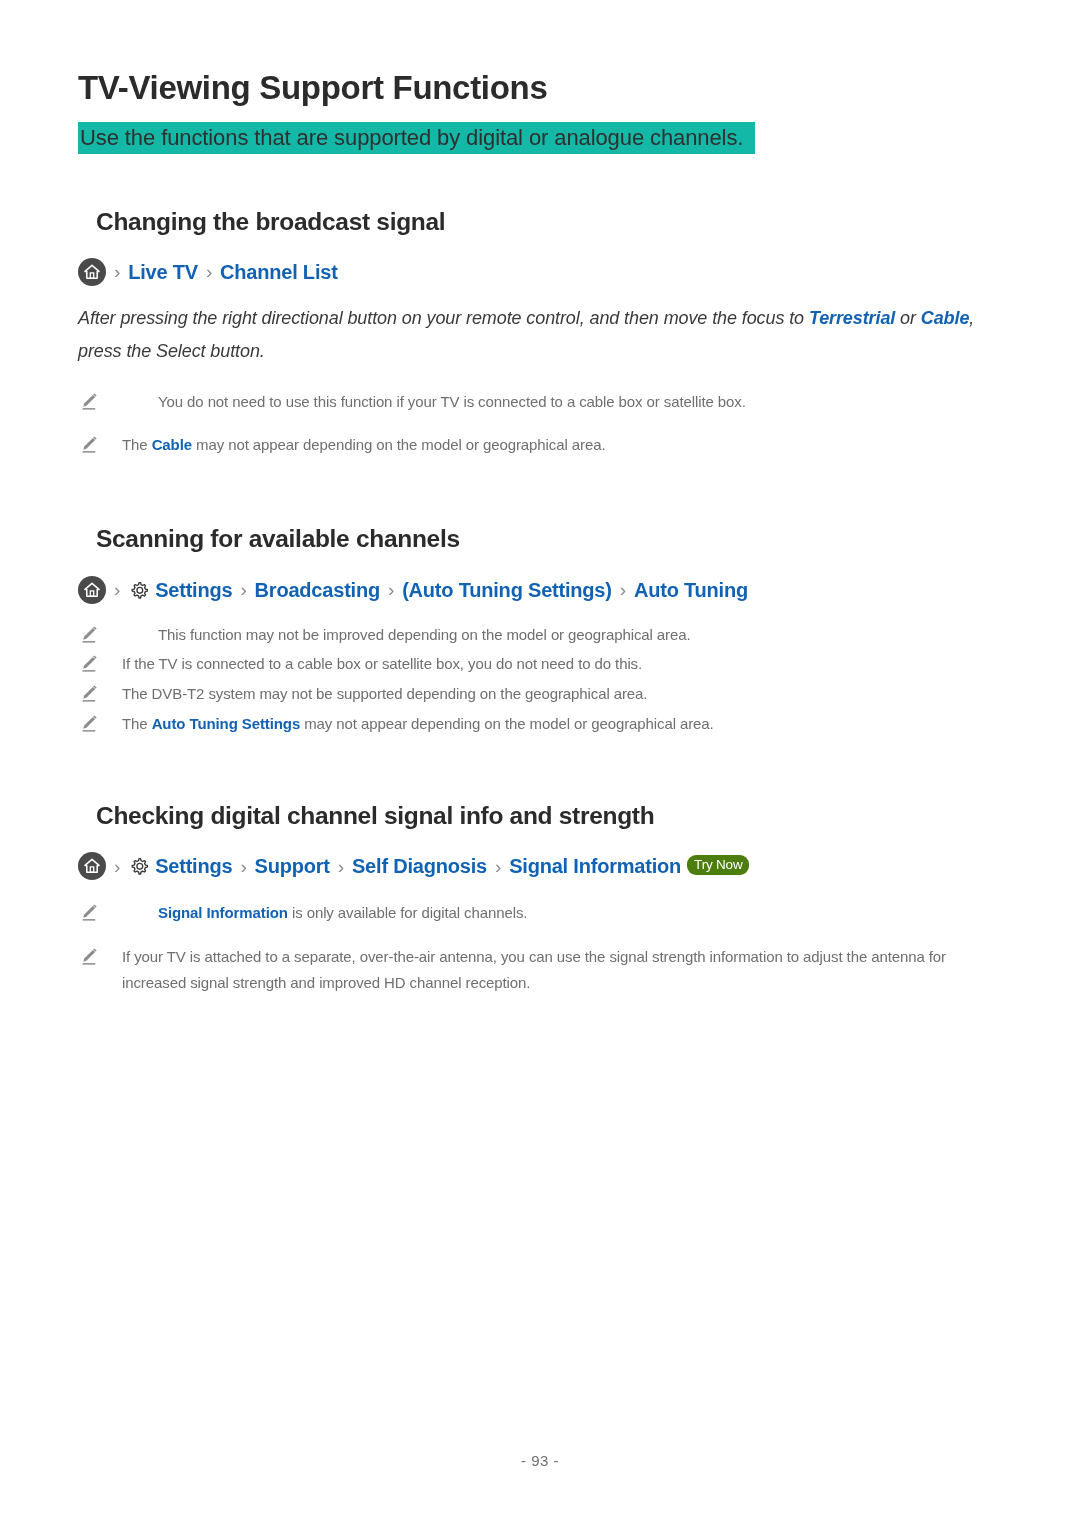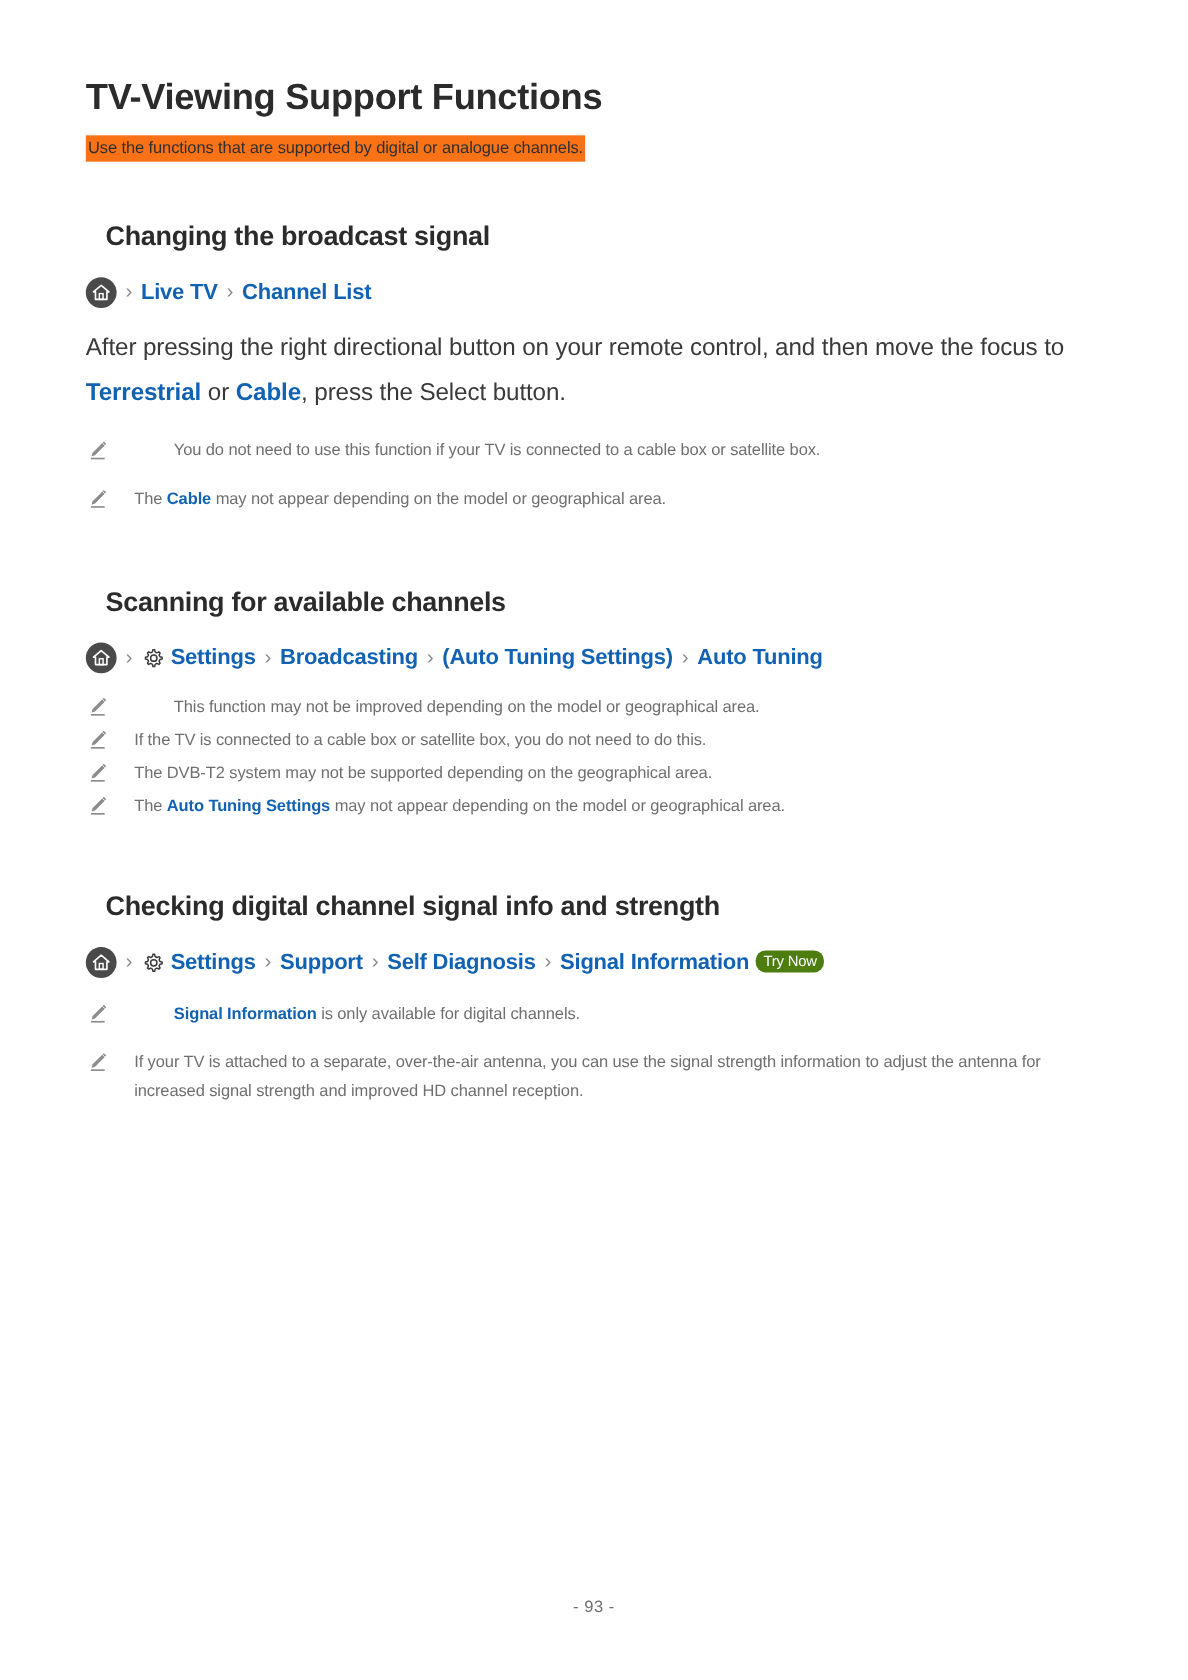--- a/index.html
+++ b/index.html
@@ -32,24 +32,24 @@
     margin: 0;
     padding-top: 68px;
     line-height: 1.2;
   }
   .doc-subtitle-wrap {
     margin-top: 19px;
     line-height: 1;
   }
   .doc-subtitle {
     display: inline;
-    font-size: 15px;
+    font-size: 22px;
     color: #2f2f2f;
-    background: #f97316;
-    padding: 3px 2px 4px 2px;
+    background: #14b8a6;
+    padding: 3px 12px 4px 2px;
     letter-spacing: -0.1px;
     box-decoration-break: clone;
     -webkit-box-decoration-break: clone;
   }
 
   
   .section { margin: 0; }
   .section-h {
     font-size: 24.5px;
     font-weight: bold;
@@ -116,26 +116,27 @@
     border-radius: 9px;
     padding: 2px 7px 3px 7px;
     margin-left: 6px;
     line-height: 1.15;
     position: relative;
     top: -1px;
   }
 
   
   .body-p {
-    font-size: 22px;
+    font-size: 18px;
     color: #3a3a3a;
     letter-spacing: -0.1px;
     line-height: 1.85;
     margin: 16px 0 0 0;
     max-width: 925px;
+    font-style: italic;
   }
   .body-p .hl { color: #1262B3; font-weight: bold; }
 
   
   .notes { margin-top: 20px; }
   .note {
     display: flex;
     align-items: flex-start;
     margin-top: 18px;
   }

